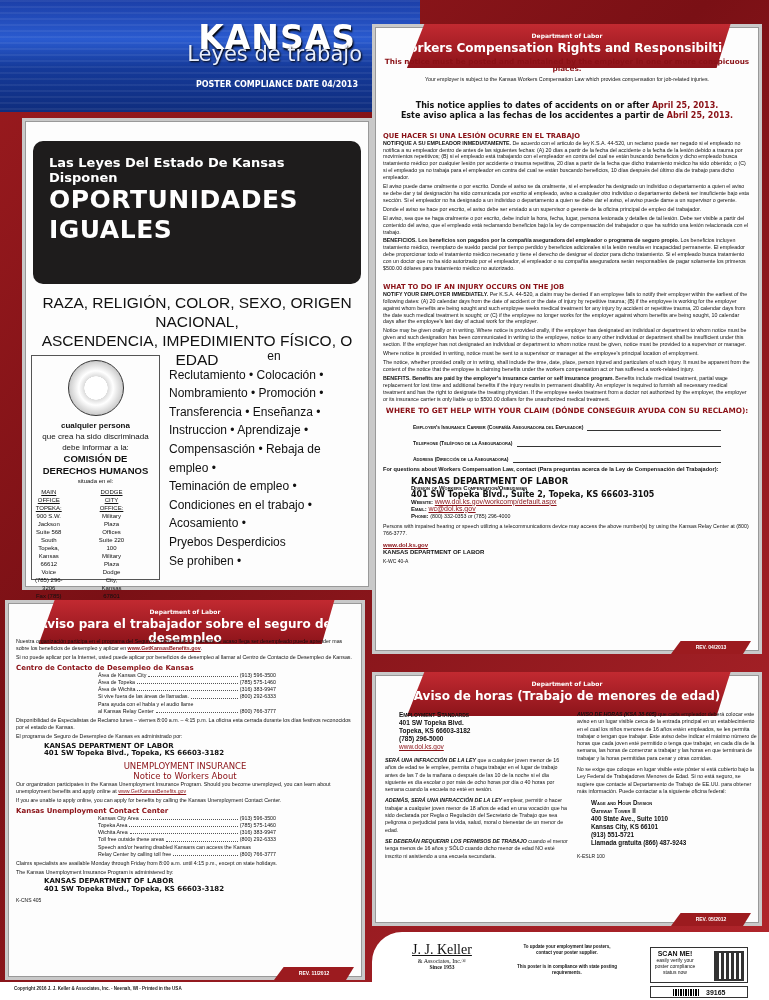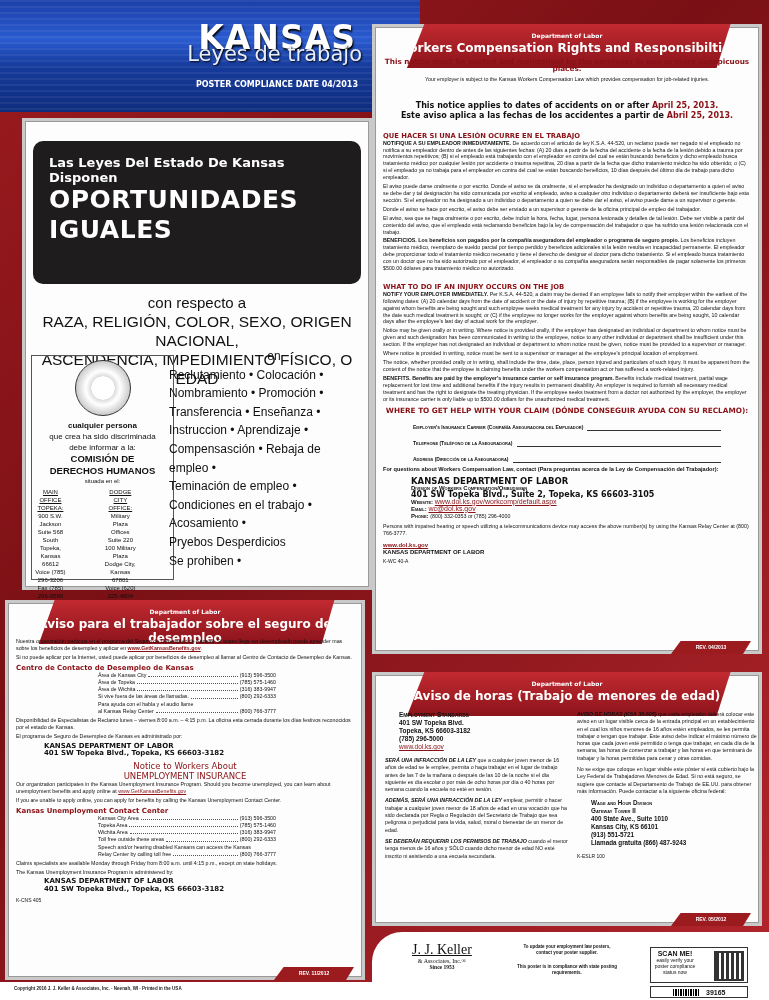--- a/index.html
+++ b/index.html
@@ -15,21 +15,21 @@
 .tabhead .dep{font-family:"DejaVu Sans",sans-serif;font-size:6px;font-weight:bold}
 .tabhead .tt{font-family:"DejaVu Sans",sans-serif;font-size:12px;font-weight:bold;margin-top:2px}
 .rev{position:absolute;right:8px;bottom:-3px;width:80px;height:13px;background:#9c1b1f;clip-path:polygon(12% 0,100% 0,90% 100%,0 100%);color:#fff;font-size:5px;font-weight:bold;text-align:center;line-height:13px}
 
 #eeo{left:22px;top:118px;width:350px;height:472px}
 .eeo-dark{position:absolute;left:8px;top:20px;width:328px;height:143px;background:#1e1c1c;border-radius:10px;color:#fff;padding:14px 16px}
 .eeo-dark .l1{font-family:"DejaVu Sans",sans-serif;font-weight:bold;font-size:13px}
 .eeo-dark .l2{font-family:"DejaVu Sans",sans-serif;font-weight:bold;font-size:25px;margin-top:0;line-height:30px;letter-spacing:.5px}
 .eeo-resp{position:absolute;left:0;right:0;top:172px;text-align:center;font-size:15px;line-height:19px}
 .eeo-resp .big{font-size:15.5px}
-.seal-box{position:absolute;left:6px;top:234px;width:143px;height:225px;border:1px solid #555;text-align:center;font-size:6px;line-height:8px;padding:2px}
+.seal-box{position:absolute;left:6px;top:234px;width:129px;height:225px;border:1px solid #555;text-align:center;font-size:6px;line-height:8px;padding:2px}
 .seal{width:56px;height:56px;border-radius:50%;border:1px solid #333;margin:2px auto 4px;background:radial-gradient(circle,#fff 30%,#ddd 31%,#fff 45%,#ccc 70%,#fff 72%)}
 .sb-intro{font-size:8px;line-height:11px}
 .sb-com{font-size:9.5px;line-height:12px}
 .sb-cols{display:flex;justify-content:space-between;margin-top:3px;text-align:center}
 .sb-cols div{width:49%}
 .u{text-decoration:underline}
 .en-list{position:absolute;left:144px;top:226px;width:190px;font-size:12px;line-height:18.6px}
 .en-list .en{text-align:center;padding-left:20px}
 
 #wc{left:372px;top:24px;width:390px;height:630px}
@@ -85,21 +85,20 @@
 
   <div class="panel" id="eeo">
     <div class="eeo-dark">
       <div class="l1">Las Leyes Del Estado De Kansas Disponen</div>
       <div class="l2">
         <div>OPORTUNIDADES</div>
         <div>IGUALES</div>
       </div>
     </div>
     <div class="eeo-resp">
-      <div>con respecto a</div>
       <div class="big">RAZA, RELIGIÓN, COLOR, SEXO, ORIGEN NACIONAL,</div>
       <div class="big">ASCENDENCIA, IMPEDIMIENTO FÍSICO, O EDAD</div>
     </div>
     <div class="seal-box">
       <div class="seal"></div>
       <div class="sb-intro b">cualquier persona</div>
       <div class="sb-intro">que crea ha sido discriminada</div>
       <div class="sb-intro">debe informar a la:</div>
       <div class="sb-com b">COMISIÓN DE</div>
       <div class="sb-com b">DERECHOS HUMANOS</div>
@@ -238,22 +237,22 @@
           <span class="fill"></span>
           <span>(800) 766-3777</span>
         </div>
       <div class="p">Disponibilidad de Especialistas de Reclamo lunes – viernes 8:00 a.m. – 4:15 p.m. La oficina esta cerrada durante los días festivos reconocidos por el estado de Kansas.</div>
       <div class="p">El programa de Seguro de Desempleo de Kansas es administrado por:</div>
       <div class="kdol" style="margin-top:2px">
         <div class="n" style="font-size:7px">KANSAS DEPARTMENT OF LABOR</div>
         <div class="a" style="font-size:7px">401 SW Topeka Blvd., Topeka, KS 66603-3182</div>
       </div>
       <div class="ui-notice">
+        <div>UNEMPLOYMENT INSURANCE</div>
         <div>Notice to Workers About</div>
-        <div>UNEMPLOYMENT INSURANCE</div>
       </div>
       <div><span>Our organization participates in the Kansas Unemployment Insurance Program. Should you become unemployed, you can learn about unemployment benefits and apply online at </span><span class="lnk">www.GetKansasBenefits.gov</span></div>
       <div class="p">If you are unable to apply online, you can apply for benefits by calling the Kansas Unemployment Contact Center.</div>
       <div class="red b" style="font-size:7px;margin-top:3px;font-family:'DejaVu Sans',sans-serif">Kansas Unemployment Contact Center</div>
       <div class="dots">
           <span class="lab">Kansas City Area</span>
           <span class="fill"></span>
           <span>(913) 596-3500</span>
         </div>
       <div class="dots">

